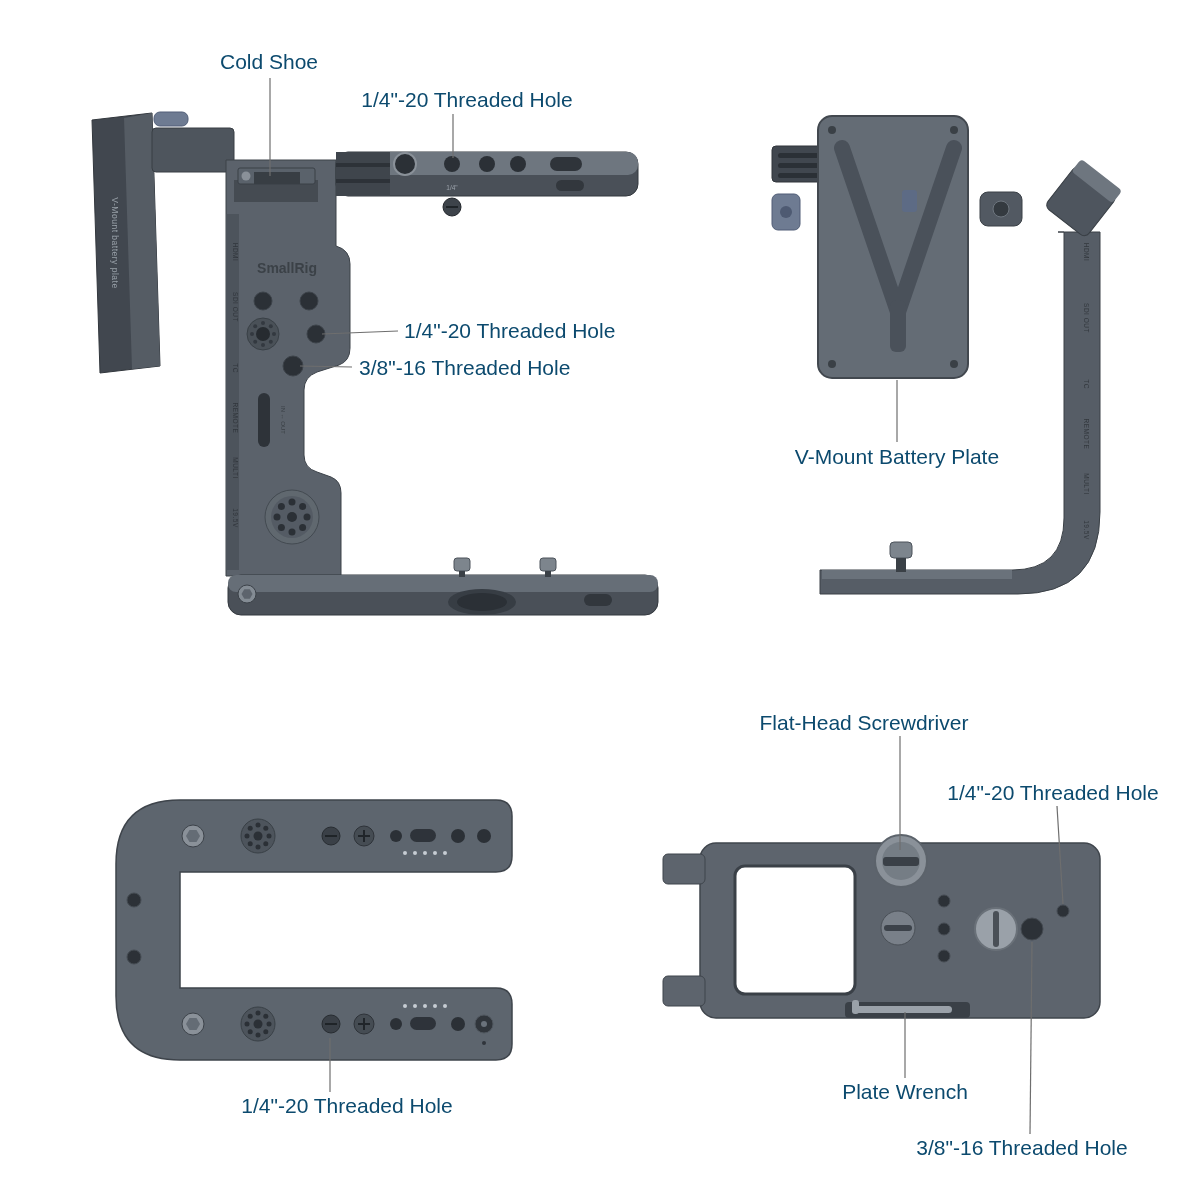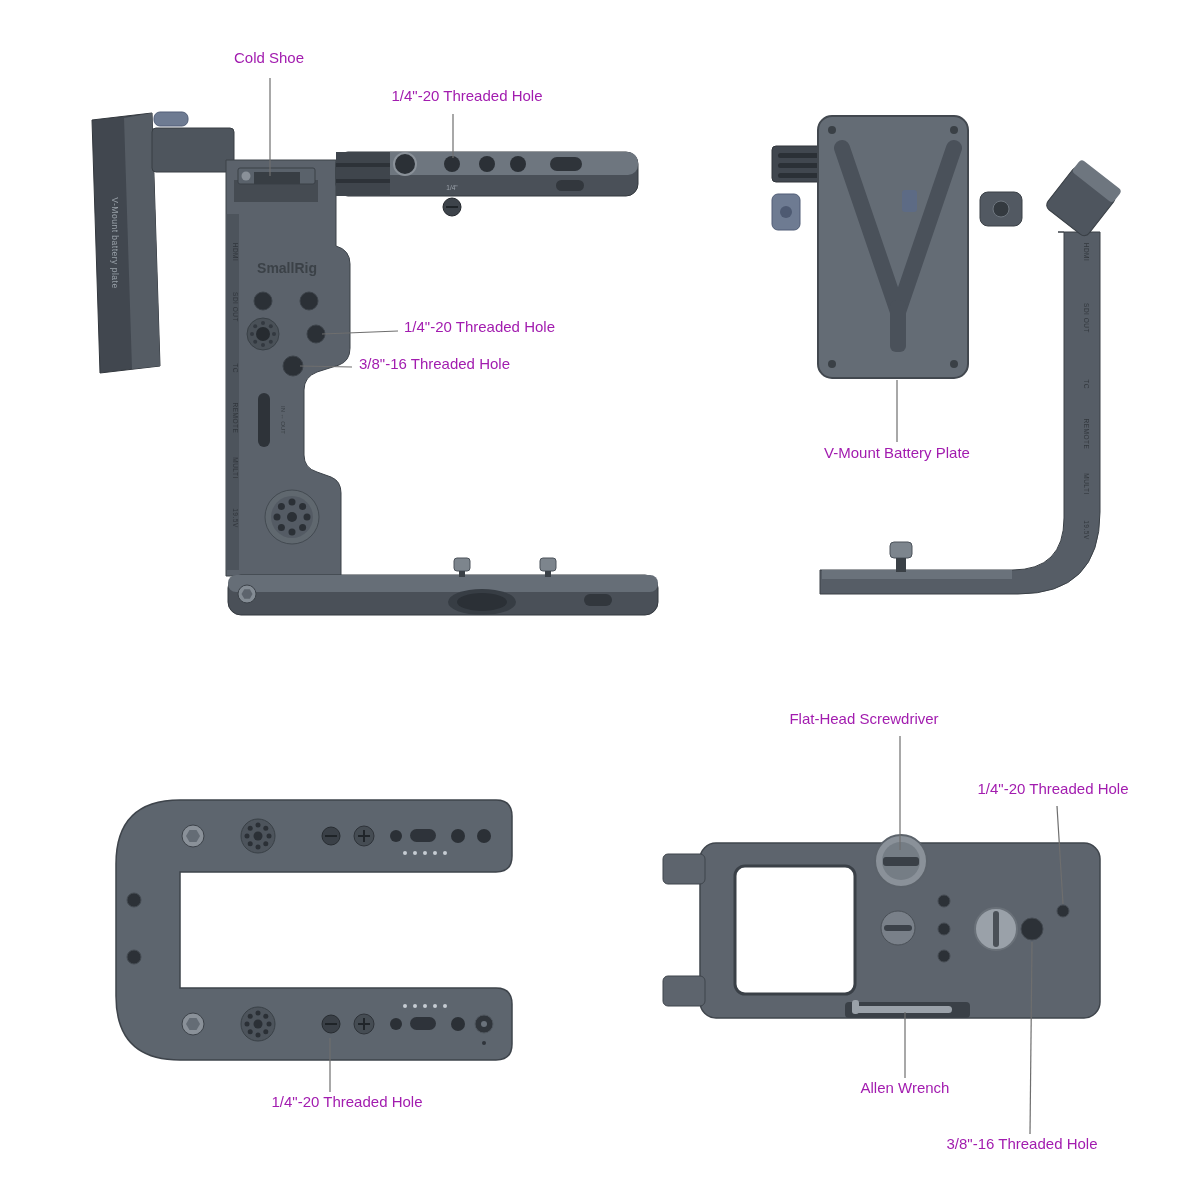--- a/index.html
+++ b/index.html
@@ -1,20 +1,20 @@
 <!DOCTYPE html>
 <html><head>
 <meta charset="utf-8">
 <style>
   html,body{margin:0;padding:0;background:#ffffff}
   .canvas{position:relative;width:1200px;height:1200px;background:#ffffff;overflow:hidden;
           font-family:"Liberation Sans",sans-serif}
   .diagram-svg{position:absolute;left:0;top:0}
   svg text{font-family:"Liberation Sans",sans-serif}
-  .callout{position:absolute;font-size:15px;color:#a21caf;white-space:nowrap;line-height:1.2}
+  .callout{position:absolute;font-size:21px;color:#0c4a6e;white-space:nowrap;line-height:1.2}
   .ctr{transform:translateX(-50%)}
   #c-cold-shoe{left:269px;top:49px}
   #c-top-quarter{left:467px;top:87px}
   #c-side-quarter{left:404px;top:318px}
   #c-side-three-eighths{left:359px;top:355px}
   #c-vmount{left:897px;top:444px}
   #c-screwdriver{left:864px;top:710px}
   #c-plate-quarter{left:1053px;top:780px}
   #c-bottom-quarter{left:347px;top:1093px}
   #c-allen{left:905px;top:1079px}
@@ -305,16 +305,16 @@
 </svg>
 
 <div id="c-cold-shoe" class="callout ctr">Cold Shoe</div>
 <div id="c-top-quarter" class="callout ctr">1/4"-20 Threaded Hole</div>
 <div id="c-side-quarter" class="callout">1/4"-20 Threaded Hole</div>
 <div id="c-side-three-eighths" class="callout">3/8"-16 Threaded Hole</div>
 <div id="c-vmount" class="callout ctr">V-Mount Battery Plate</div>
 <div id="c-screwdriver" class="callout ctr">Flat-Head Screwdriver</div>
 <div id="c-plate-quarter" class="callout ctr">1/4"-20 Threaded Hole</div>
 <div id="c-bottom-quarter" class="callout ctr">1/4"-20 Threaded Hole</div>
-<div id="c-allen" class="callout ctr">Allen Wrench</div>
+<div id="c-allen" class="callout ctr">Plate Wrench</div>
 <div id="c-plate-three-eighths" class="callout ctr">3/8"-16 Threaded Hole</div>
 
 </div>
 
 </body></html>

